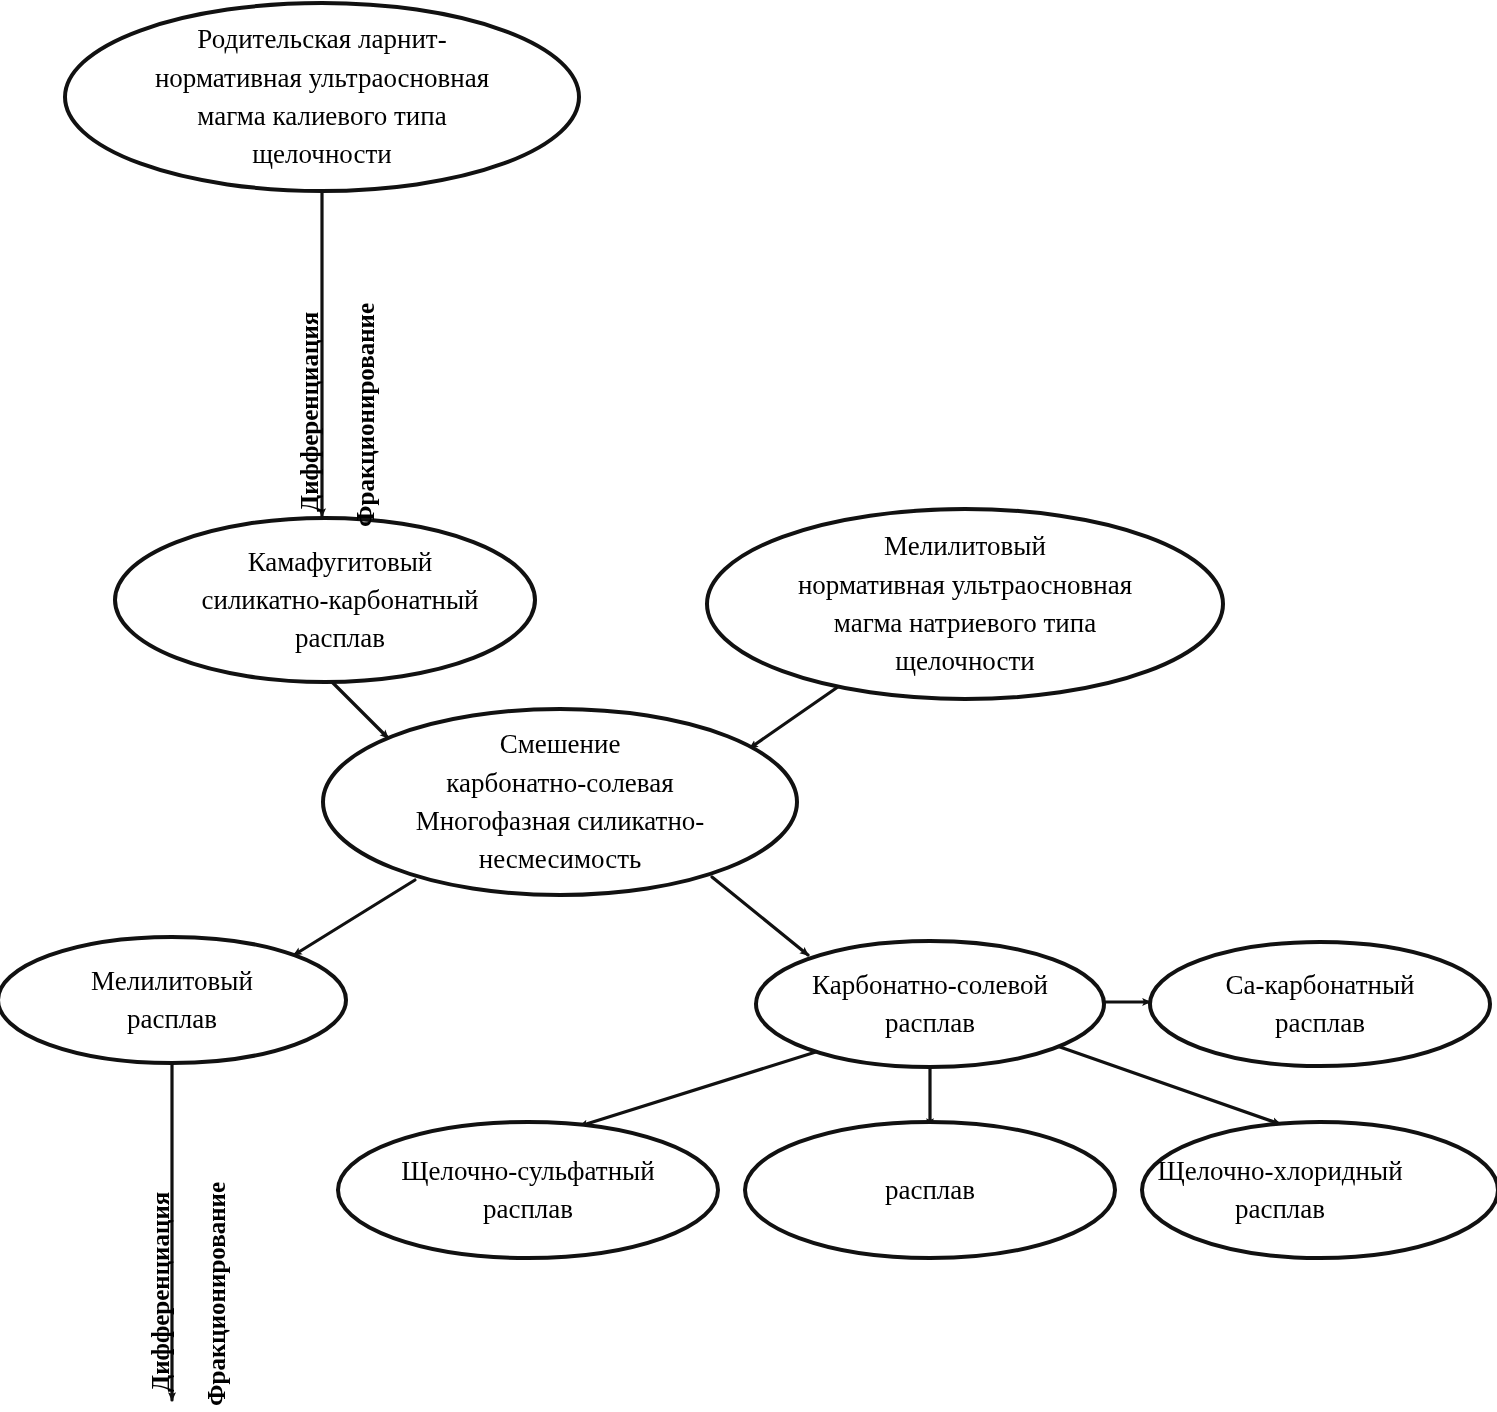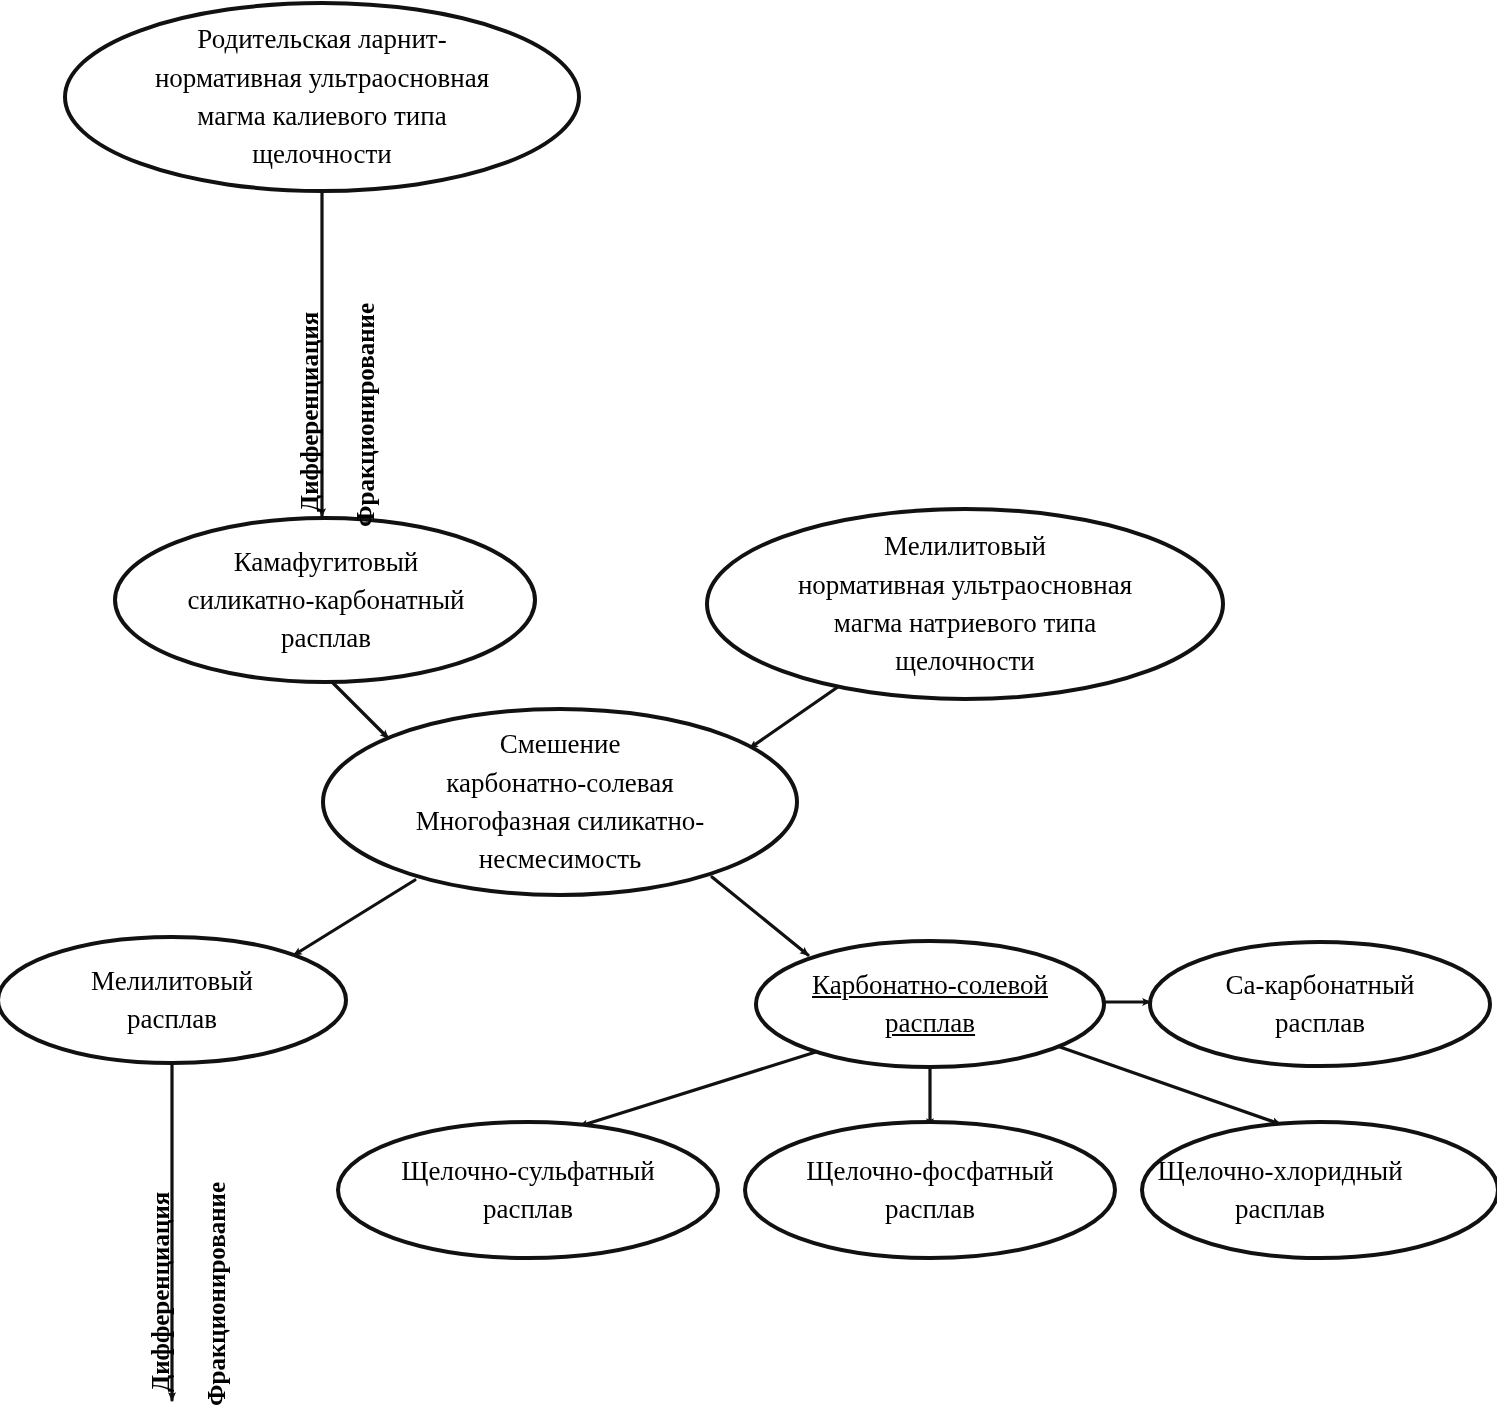--- a/index.html
+++ b/index.html
@@ -100,21 +100,21 @@
     </g>
   </svg>
 
   <div class="node-label" style="left:65px; top:3px; width:514px; height:188px;">
     <span class="ln">Родительская ларнит-</span>
     <span class="ln">нормативная ультраосновная</span>
     <span class="ln">магма калиевого типа</span>
     <span class="ln">щелочности</span>
   </div>
 
-  <div class="node-label" style="left:116px; top:518px; width:420px; height:164px;">
+  <div class="node-label" style="left:130px; top:518px; width:420px; height:164px;">
     <span class="ln">Камафугитовый</span>
     <span class="ln">силикатно-карбонатный</span>
     <span class="ln">расплав</span>
   </div>
 
   <div class="node-label" style="left:707px; top:509px; width:516px; height:190px;">
     <span class="ln">Мелилитовый</span>
     <span class="ln">нормативная ультраосновная</span>
     <span class="ln">магма натриевого типа</span>
     <span class="ln">щелочности</span>
@@ -125,37 +125,36 @@
     <span class="ln">карбонатно-солевая</span>
     <span class="ln">Многофазная силикатно-</span>
     <span class="ln">несмесимость</span>
   </div>
 
   <div class="node-label" style="left:-2px; top:937px; width:348px; height:126px;">
     <span class="ln">Мелилитовый</span>
     <span class="ln">расплав</span>
   </div>
 
-  <div class="node-label" style="left:756px; top:941px; width:348px; height:126px;text-decoration:underline;">
+  <div class="node-label" style="left:756px; top:941px; width:348px; height:126px;">
     <span class="ln">Карбонатно-солевой</span>
     <span class="ln">расплав</span>
   </div>
 
   <div class="node-label" style="left:1150px; top:942px; width:340px; height:124px;">
     <span class="ln">Са-карбонатный</span>
     <span class="ln">расплав</span>
   </div>
 
   <div class="node-label" style="left:338px; top:1122px; width:380px; height:136px;">
     <span class="ln">Щелочно-сульфатный</span>
     <span class="ln">расплав</span>
   </div>
 
   <div class="node-label" style="left:745px; top:1122px; width:370px; height:136px;">
-    <span class="ln">Щелочно-фосфатный</span>
     <span class="ln">расплав</span>
   </div>
 
   <div class="node-label" style="left:1102px; top:1122px; width:356px; height:136px;">
     <span class="ln">Щелочно-хлоридный</span>
     <span class="ln">расплав</span>
   </div>
 
   <div class="edge-label rot-up" style="left:296px; top:512px;">Дифференциация</div>
 

